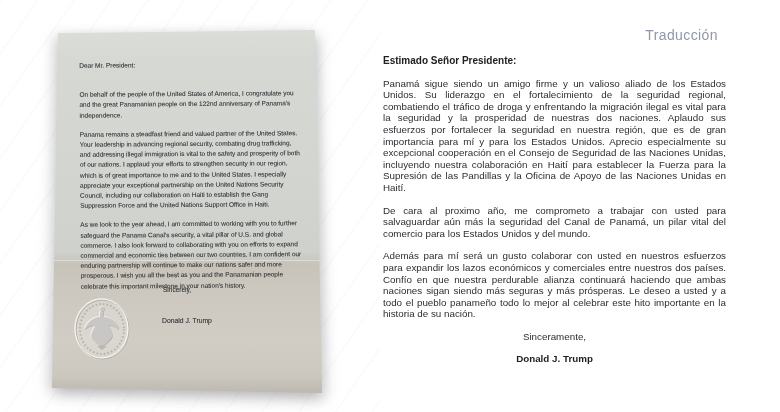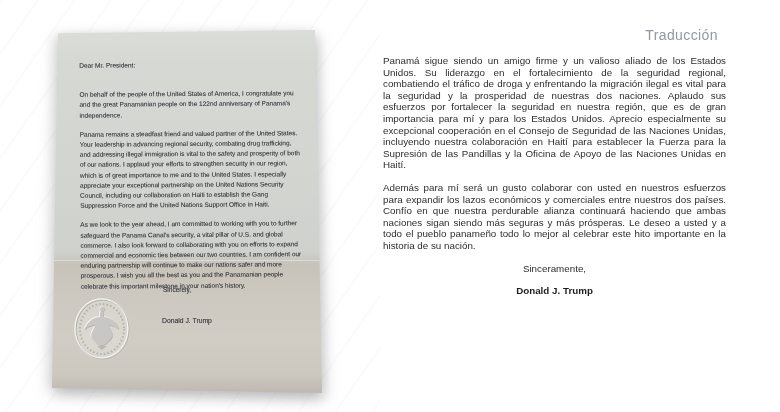--- a/index.html
+++ b/index.html
@@ -92,20 +92,22 @@
         </svg>
 
       </div>
     </div>
   </div>
 
   <div class="translation">
     <div class="trans-label">Traducción</div>
 
     <div class="trans-body">
+      <p class="trans-salut">Estimado Señor Presidente:</p>
       <p>Panamá sigue siendo un amigo firme y un valioso aliado de los Estados Unidos. Su liderazgo en el fortalecimiento de la seguridad regional, combatiendo el tráfico de droga y enfrentando la migración ilegal es vital para la seguridad y la prosperidad de nuestras dos naciones. Aplaudo sus esfuerzos por fortalecer la seguridad en nuestra región, que es de gran importancia para mí y para los Estados Unidos. Aprecio especialmente su excepcional cooperación en el Consejo de Seguridad de las Naciones Unidas, incluyendo nuestra colaboración en Haití para establecer la Fuerza para la Supresión de las Pandillas y la Oficina de Apoyo de las Naciones Unidas en Haití.</p>
+      <p>De cara al proximo año, me comprometo a trabajar con usted para salvaguardar aún más la seguridad del Canal de Panamá, un pilar vital del comercio para los Estados Unidos y del mundo.</p>
       <p>Además para mí será un gusto colaborar con usted en nuestros esfuerzos para expandir los lazos económicos y comerciales entre nuestros dos países. Confío en que nuestra perdurable alianza continuará haciendo que ambas naciones sigan siendo más seguras y más prósperas. Le deseo a usted y a todo el pueblo panameño todo lo mejor al celebrar este hito importante en la historia de su nación.</p>
       <p class="trans-closing">Sinceramente,</p>
       <p class="trans-signature">Donald J. Trump</p>
     </div>
   </div>
 
 </div>
 
 </body></html>

